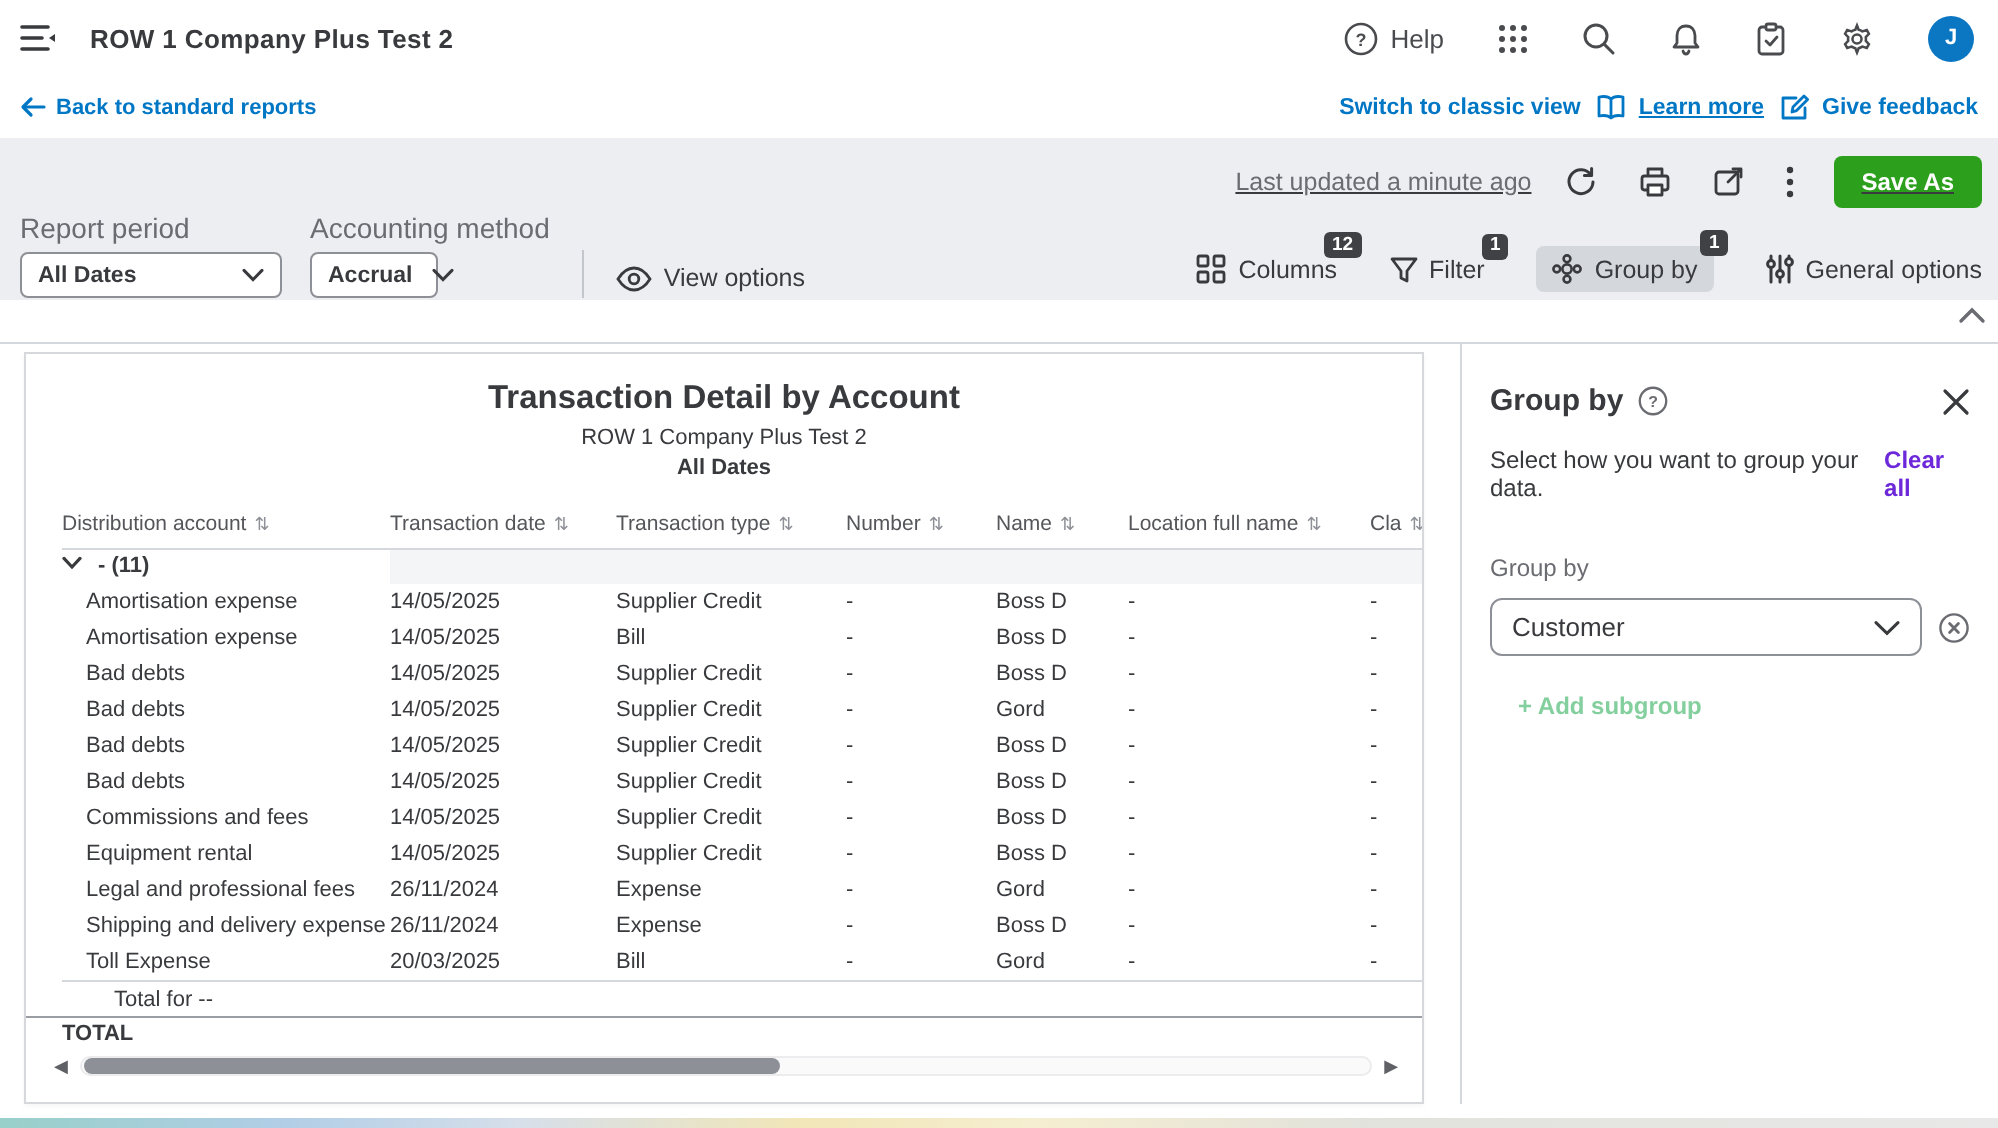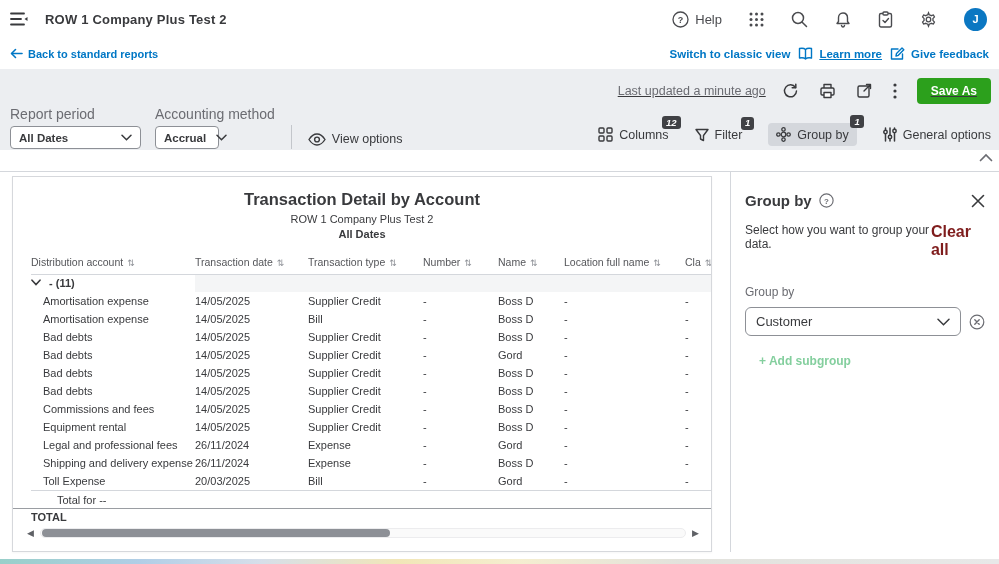--- a/index.html
+++ b/index.html
@@ -37,21 +37,21 @@
   .select-box { background:#fff; border:1px solid #8d9096; border-radius:4px; height:23px; display:flex; align-items:center; justify-content:space-between; padding:0 8px; cursor:pointer; }
   .select-box .sel-val { font-size:11.5px; font-weight:700; color:#393a3d; }
   .select-box .chev { color:#393a3d; margin-left:10px; }
   .w-all-dates { width:131px; }
   .w-accrual { width:64px; }
   .vdiv { width:1px; height:24px; background:#c3c6cb; margin:0 2px 0 2px; align-self:flex-end; }
   .view-options { display:flex; align-items:center; gap:6px; font-size:12.5px; color:#393a3d; cursor:pointer; padding-bottom:3px; }
   .band-row2-right { display:flex; align-items:center; gap:26px; padding-bottom:3px; }
   .tool-toggle { position:relative; display:flex; align-items:center; gap:6px; font-size:12.5px; color:#393a3d; cursor:pointer; }
   .tool-toggle.active { background:#d4d7dc; border-radius:4px; padding:4px 8px; }
-  .badge { position:absolute; top:-11px; right:-12px; background:#404145; color:#fff; font-size:9.5px; font-weight:700; border-radius:3px; padding:1.5px 4px; line-height:1.1;font-style:italic; }
+  .badge { position:absolute; top:-11px; right:-12px; background:#404145; color:#fff; font-size:9.5px; font-weight:700; border-radius:3px; padding:1.5px 4px; line-height:1.1; }
   .tool-toggle.active .badge { top:-8px; right:-7px; }
 
   
   .collapse-strip { position:absolute; left:0; top:150px; width:100%; height:22px; background:#fff; border-bottom:1px solid #d4d7dc; }
   .collapse-chevron { position:absolute; right:6px; top:3px; color:#6b6c72; cursor:pointer; }
 
   
   .content { position:absolute; left:0; top:172px; width:100%; height:384px; background:#fff; }
   .report-card { position:absolute; left:12px; top:4px; width:700px; height:376px; background:#fff; border:1px solid #d6d8dc; box-shadow:0 1px 2px rgba(0,0,0,.04); overflow:hidden; }
   .report-head { text-align:center; padding-top:13px; }
@@ -75,23 +75,23 @@
   .hs-arrow { color:#5f6166; font-size:9px; cursor:pointer; line-height:1; }
   .hs-track { flex:1; height:10px; background:#fafafa; border:1px solid #ececee; border-radius:6px; position:relative; cursor:pointer; }
   .hs-thumb { position:absolute; left:1px; top:0px; height:8px; width:54%; background:#8d9096; border-radius:5px; cursor:grab; }
 
   
   .side-panel { position:absolute; left:730px; top:0px; width:269px; height:380px; background:#fff; border-left:1px solid #d4d7dc; padding:20px 14px 0 14px; }
   .panel-head { display:flex; align-items:center; justify-content:space-between; }
   .panel-title-wrap { display:flex; align-items:center; gap:7px; }
   .panel-title { font-size:15px; font-weight:700; }
   .close-x { color:#393a3d; cursor:pointer; }
-  .panel-desc-row { display:flex; align-items:flex-start; justify-content:space-between; margin-top:14px; }
+  .panel-desc-row { display:flex; align-items:flex-end; justify-content:space-between; margin-top:14px; }
   .panel-desc { font-size:12px; color:#393a3d; }
-  .clear-all { font-size:16px; font-weight:700; color:#7f1d1d; cursor:pointer; }
+  .clear-all { font-size:12px; font-weight:700; color:#6d28d9; cursor:pointer; }
   .panel-field-label { font-size:12px; color:#6b6c72; margin-top:26px; }
   .panel-select-row { display:flex; align-items:center; gap:8px; margin-top:8px; }
   .panel-select { flex:1; height:29px; background:#fff; border:1px solid #8d9096; border-radius:6px; display:flex; align-items:center; justify-content:space-between; padding:0 10px; cursor:pointer; }
   .panel-select .sel-val { font-size:13px; color:#393a3d; }
   .remove-group { color:#6b6c72; cursor:pointer; display:flex; }
   .add-subgroup { font-size:12px; font-weight:700; color:#84cf9e; margin-top:18px; margin-left:14px; cursor:pointer; display:inline-block; }
 
   
   .bottom-gradient { position:absolute; left:0; bottom:0; width:100%; height:5px;
     background:linear-gradient(90deg,#86c7c0 0%,#a3c5e2 14%,#cfd9e6 26%,#efe2ab 40%,#f3ebc8 52%,#ddddd6 68%,#e4e4e4 100%); opacity:.85; }

